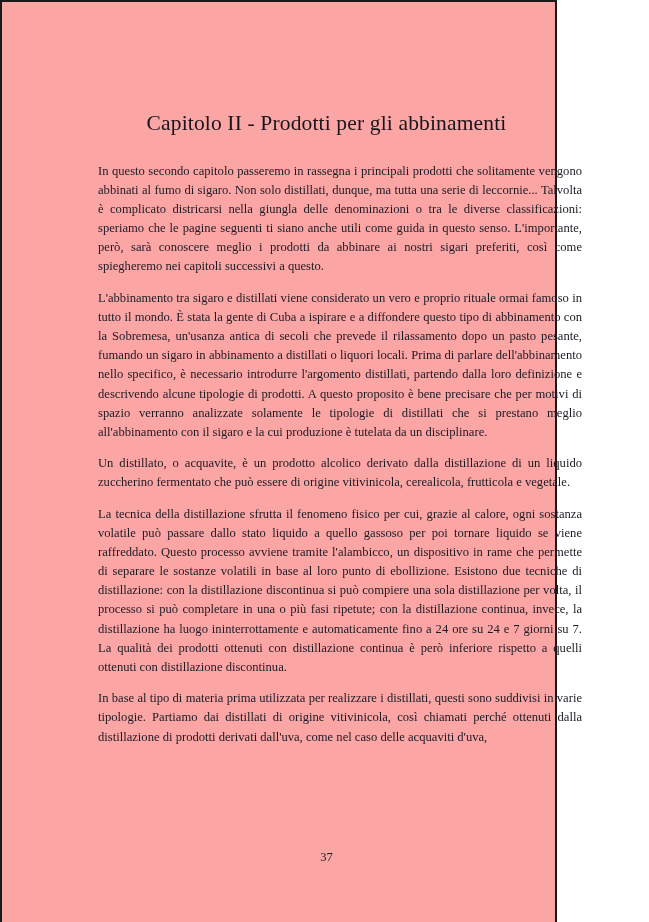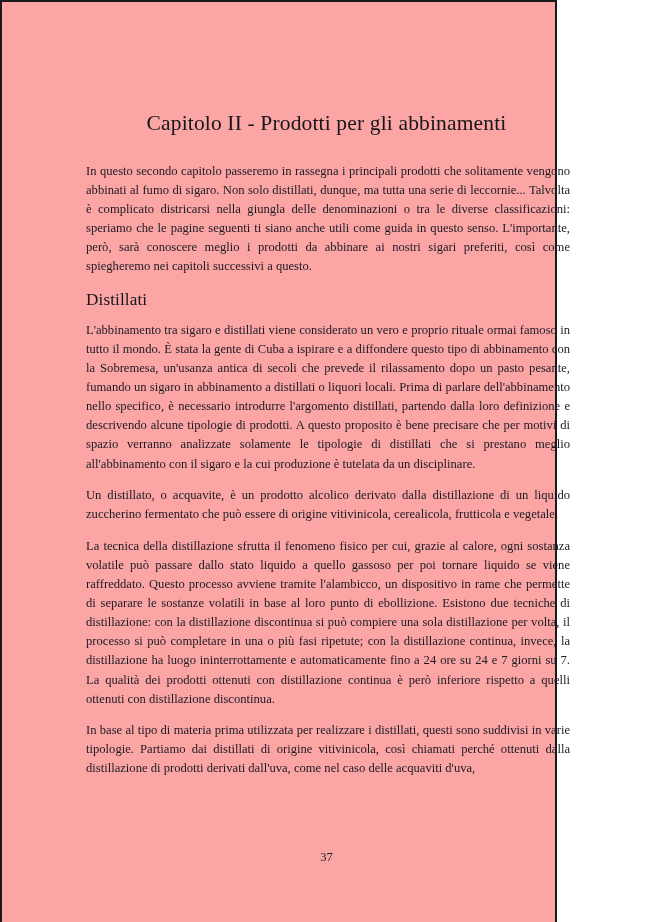--- a/index.html
+++ b/index.html
@@ -44,21 +44,21 @@
     text-align: center;
     font-size: 21.5px;
     font-weight: normal;
     letter-spacing: 0.15px;
     color: #16161c;
     line-height: 1.25;
   }
 
   .body-block {
     position: absolute;
-    left: 0;
+    left: 12px;
     top: 160px;
     width: 484px;
   }
 
   p.para {
     margin: 0 0 12.5px 0;
     padding: 0;
     text-align: justify;
     text-justify: inter-word;
     font-size: 12.6px;
@@ -96,21 +96,20 @@
 <div class="page">
 
   <div class="page-inner">
 
     <h1 class="chapter-title">Capitolo II - Prodotti per gli abbinamenti</h1>
 
     <div class="body-block">
 
       <p class="para">In questo secondo capitolo passeremo in rassegna i principali prodotti che solitamente vengono abbinati al fumo di sigaro. Non solo distillati, dunque, ma tutta una serie di leccornie... Talvolta è complicato districarsi nella giungla delle denominazioni o tra le diverse classificazioni: speriamo che le pagine seguenti ti siano anche utili come guida in questo senso. L'importante, però, sarà conoscere meglio i prodotti da abbinare ai nostri sigari preferiti, così come spiegheremo nei capitoli successivi a questo.</p>
 
-      <h2 class="section-heading">Distillati</h2>
 
       <p class="para">L'abbinamento tra sigaro e distillati viene considerato un vero e proprio rituale ormai famoso in tutto il mondo. È stata la gente di Cuba a ispirare e a diffondere questo tipo di abbinamento con la Sobremesa, un'usanza antica di secoli che prevede il rilassamento dopo un pasto pesante, fumando un sigaro in abbinamento a distillati o liquori locali. Prima di parlare dell'abbinamento nello specifico, è necessario introdurre l'argomento distillati, partendo dalla loro definizione e descrivendo alcune tipologie di prodotti. A questo proposito è bene precisare che per motivi di spazio verranno analizzate solamente le tipologie di distillati che si prestano meglio all'abbinamento con il sigaro e la cui produzione è tutelata da un disciplinare.</p>
 
       <p class="para">Un distillato, o acquavite, è un prodotto alcolico derivato dalla distillazione di un liquido zuccherino fermentato che può essere di origine vitivinicola, cerealicola, frutticola e vegetale.</p>
 
       <p class="para">La tecnica della distillazione sfrutta il fenomeno fisico per cui, grazie al calore, ogni sostanza volatile può passare dallo stato liquido a quello gassoso per poi tornare liquido se viene raffreddato. Questo processo avviene tramite l'alambicco, un dispositivo in rame che permette di separare le sostanze volatili in base al loro punto di ebollizione. Esistono due tecniche di distillazione: con la distillazione discontinua si può compiere una sola distillazione per volta, il processo si può completare in una o più fasi ripetute; con la distillazione continua, invece, la distillazione ha luogo ininterrottamente e automaticamente fino a 24 ore su 24 e 7 giorni su 7. La qualità dei prodotti ottenuti con distillazione continua è però inferiore rispetto a quelli ottenuti con distillazione discontinua.</p>
 
       <p class="para">In base al tipo di materia prima utilizzata per realizzare i distillati, questi sono suddivisi in varie tipologie. Partiamo dai distillati di origine vitivinicola, così chiamati perché ottenuti dalla distillazione di prodotti derivati dall'uva, come nel caso delle acquaviti d'uva,</p>
 
     </div>

